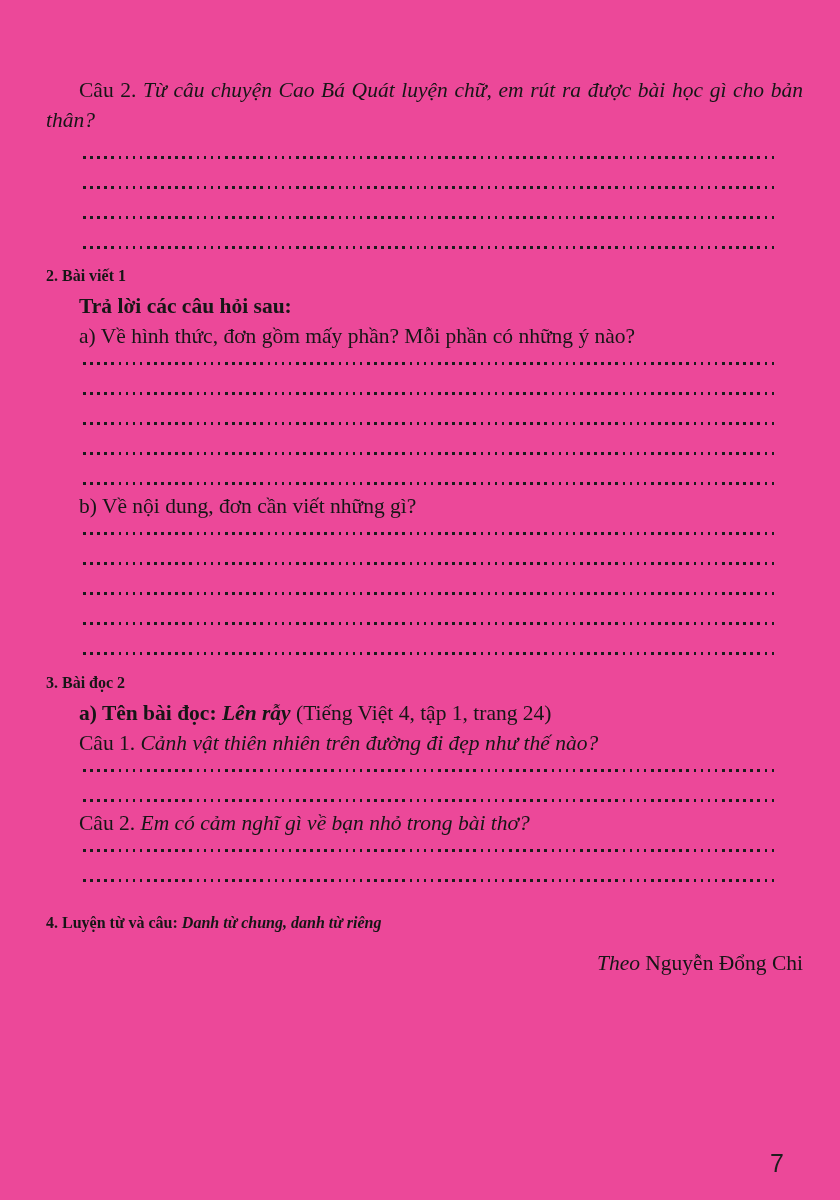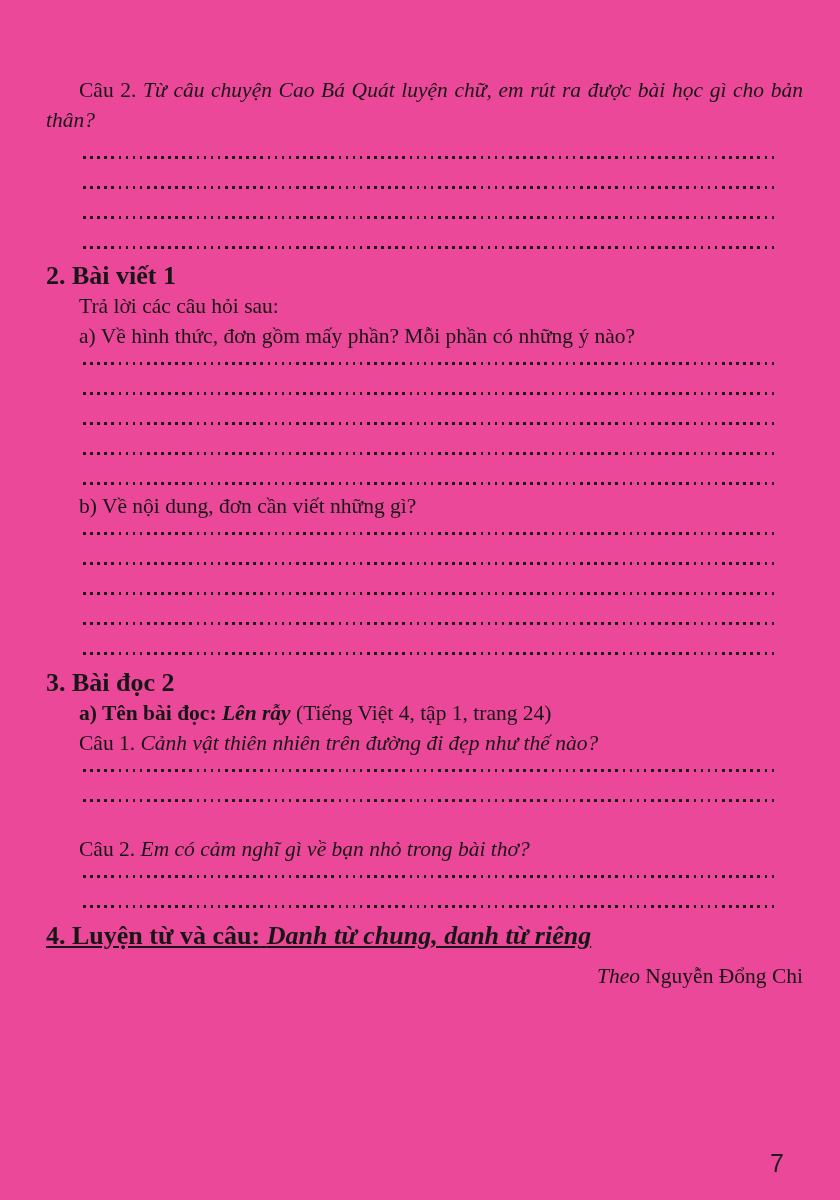--- a/index.html
+++ b/index.html
@@ -16,26 +16,26 @@
     font-family: "Liberation Serif", "DejaVu Serif", serif;
     font-size: 21.5px;
     line-height: 30px;
     color: #161616;
   }
 
   .para { margin: 0; text-align: justify; text-indent: 33px; }
   .line { margin: 0; }
   .indent { margin-left: 33px; }
 
-  .h { font-weight: bold; font-size: 26px; }
-  .bold { font-weight: normal; }
+  .h { font-weight: bold; font-size: 16px; }
+  .bold { font-weight: bold; }
 
   .mt6 { margin-top: 6px; }
-  .mt7 { margin-top: 7px; text-decoration: underline; }
-  .mt8 { margin-top: 26px; }
+  .mt7 { margin-top: 20px; }
+  .mt8 { margin-top: 0; }
   .mt10 { margin-top: 7px; }
 
   .dotgroup { margin-left: 37px; margin-top: -10px; }
   .dotgroup.first { margin-top: 0; }
   .dotline {
     height: 30px;
     width: 692px;
     background-image: repeating-linear-gradient(90deg, #1b1b1b 0, #1b1b1b 2.6px, transparent 2.6px, transparent 7.1px);
     background-size: 692px 3px;
     background-repeat: no-repeat;

